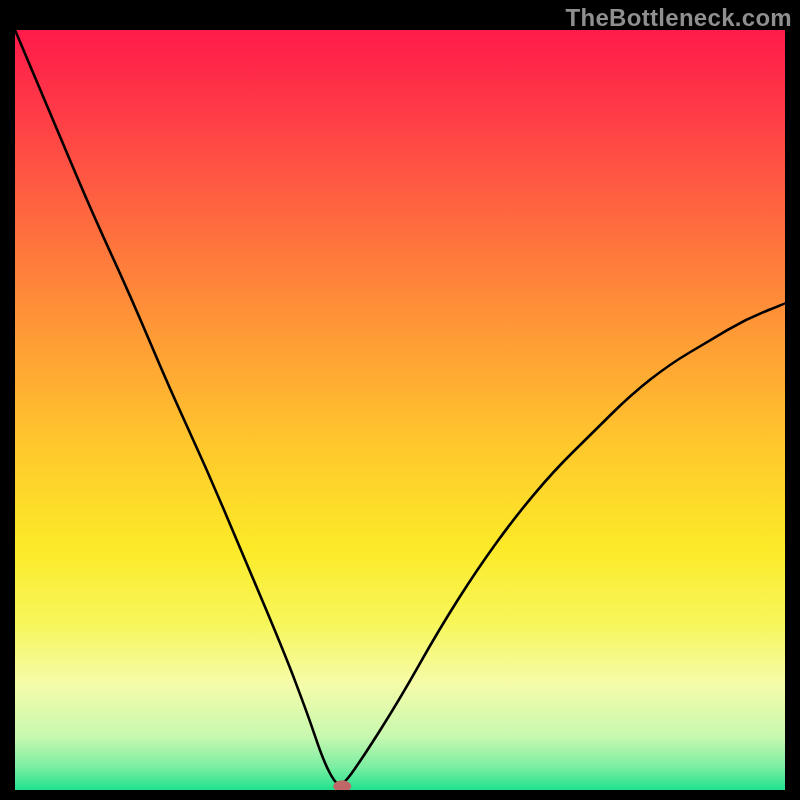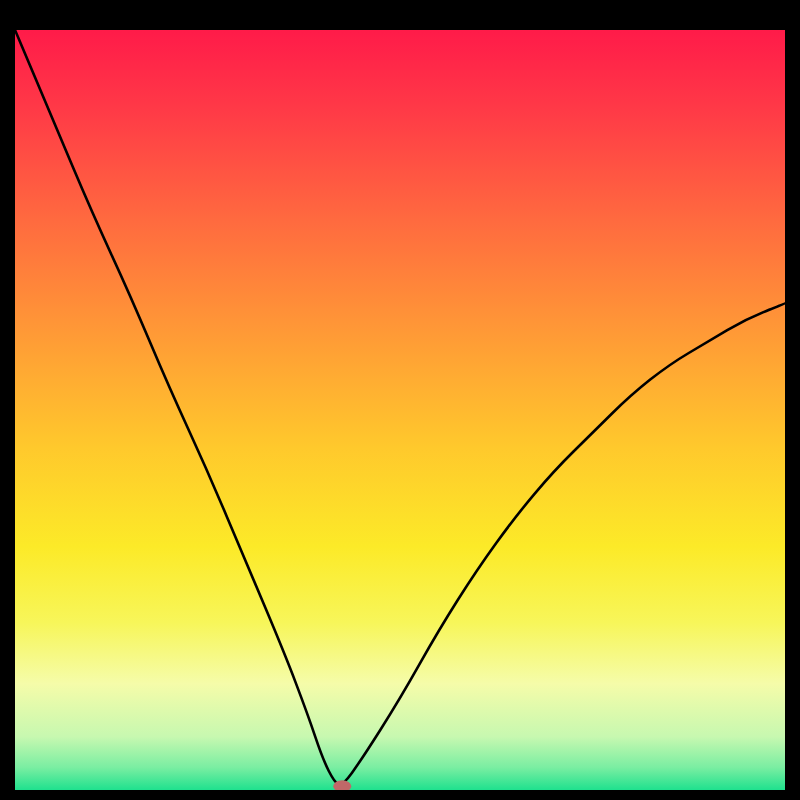--- a/index.html
+++ b/index.html
@@ -49,20 +49,21 @@
   .marker {
     fill: #c06868;
     stroke: none;
   }
 </style>
 </head>
 <body>
 
 <div class="frame">
 
+  <div class="watermark">TheBottleneck.com</div>
 
   <div class="plot-area">
     <svg viewBox="0 0 770 760" preserveAspectRatio="none">
       <defs>
         <linearGradient id="bg-grad" x1="0" y1="0" x2="0" y2="1">
         <stop offset="0%" stop-color="#ff1b49"></stop>
             <stop offset="10%" stop-color="#ff3847"></stop>
             <stop offset="25%" stop-color="#ff6a3f"></stop>
             <stop offset="40%" stop-color="#ff9a36"></stop>
             <stop offset="55.00000000000001%" stop-color="#ffc92c"></stop>

